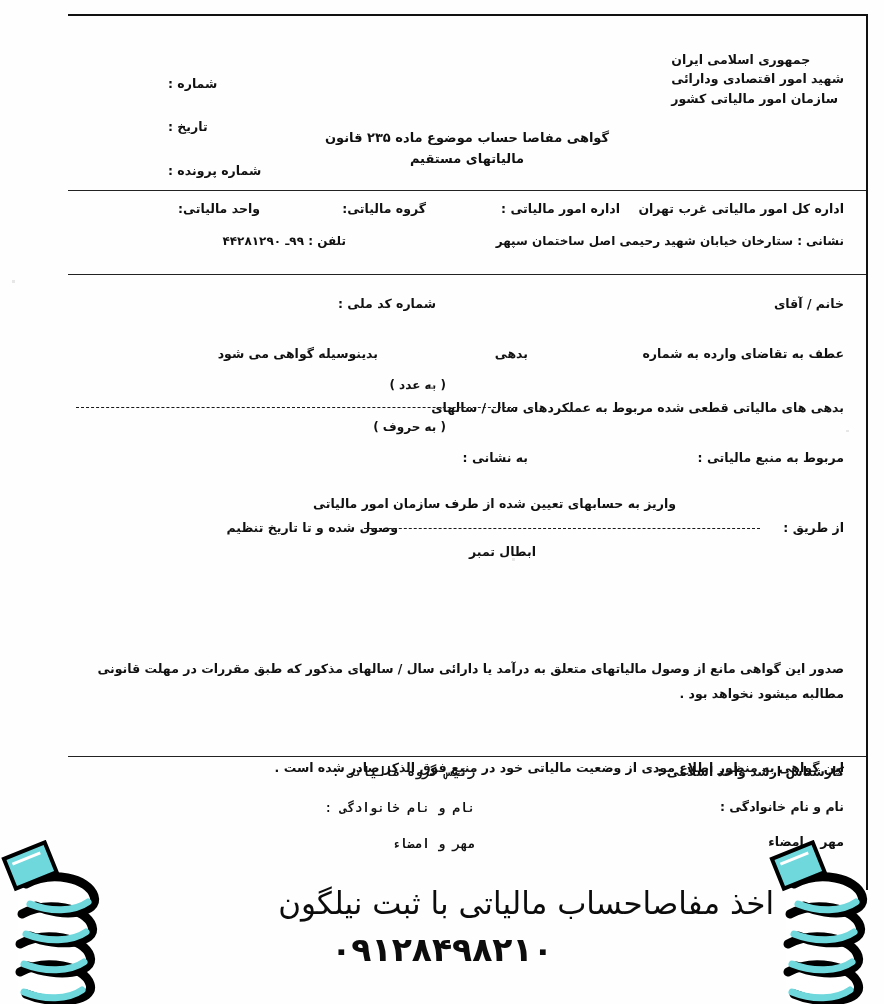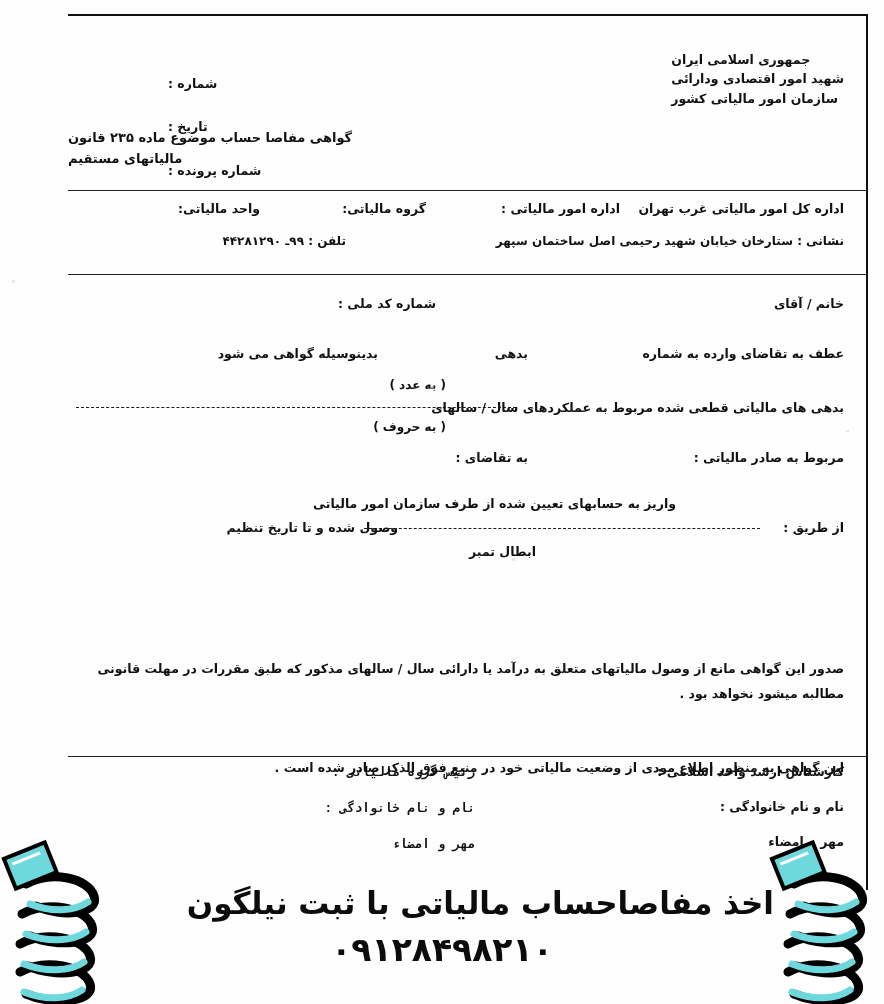--- a/index.html
+++ b/index.html
@@ -96,21 +96,21 @@
     direction: rtl;
   }
   .meta-block div { white-space: nowrap; margin-top: 24px; }
 
   
   .title-block {
     position: absolute;
     top: 112px;
     left: 0;
     right: 0;
-    text-align: left;
+    text-align: center;
     line-height: 1.6;
   }
   .title-block div { display: block; }
 
   
   .office-row {
     position: absolute;
     top: 185px;
     left: 0;
     right: 0;
@@ -231,21 +231,21 @@
     top: 880px;
     height: 124px;
     text-align: center;
   }
   .banner-title {
     position: absolute;
     left: 110px;
     right: 110px;
     top: 5px;
     font-size: 31px;
-    font-weight: bold;
+    font-weight: normal;
     color: #0c0c0c;
     direction: rtl;
     letter-spacing: -0.5px;
     white-space: nowrap;
   }
   .banner-phone {
     position: absolute;
     left: 0;
     right: 0;
     top: 50px;
@@ -331,22 +331,22 @@
         <div class="debt-block">
           <span class="fa t12 debt-adad">( به عدد )</span>
           <div class="debt-line">
             <span class="fa t125 debt-label">بدهی های مالیاتی قطعی شده مربوط به عملکردهای سال / سالهای</span>
             <span class="dashes"></span>
           </div>
           <span class="fa t12 debt-horoof">( به حروف )</span>
         </div>
 
         <div class="row row-src">
-          <span class="fa t125 sr-manba">مربوط به صادر مالیاتی :</span>
-          <span class="fa t125 sr-neshan">به تقاضای :</span>
+          <span class="fa t125 sr-manba">مربوط به منبع مالیاتی :</span>
+          <span class="fa t125 sr-neshan">به نشانی :</span>
         </div>
 
         <div class="pay-block">
           <span class="fa t125 pay-line1">واریز به حسابهای تعیین شده از طرف سازمان امور مالیاتی</span>
           <div class="pay-line2">
             <span class="fa t125 pay-az">از طریق :</span>
             <span class="pay-dash"></span>
             <span class="fa t125 pay-vosul">وصول شده و تا تاریخ  تنظیم</span>
           </div>
           <span class="fa t125 pay-line3">ابطال تمبر</span>

